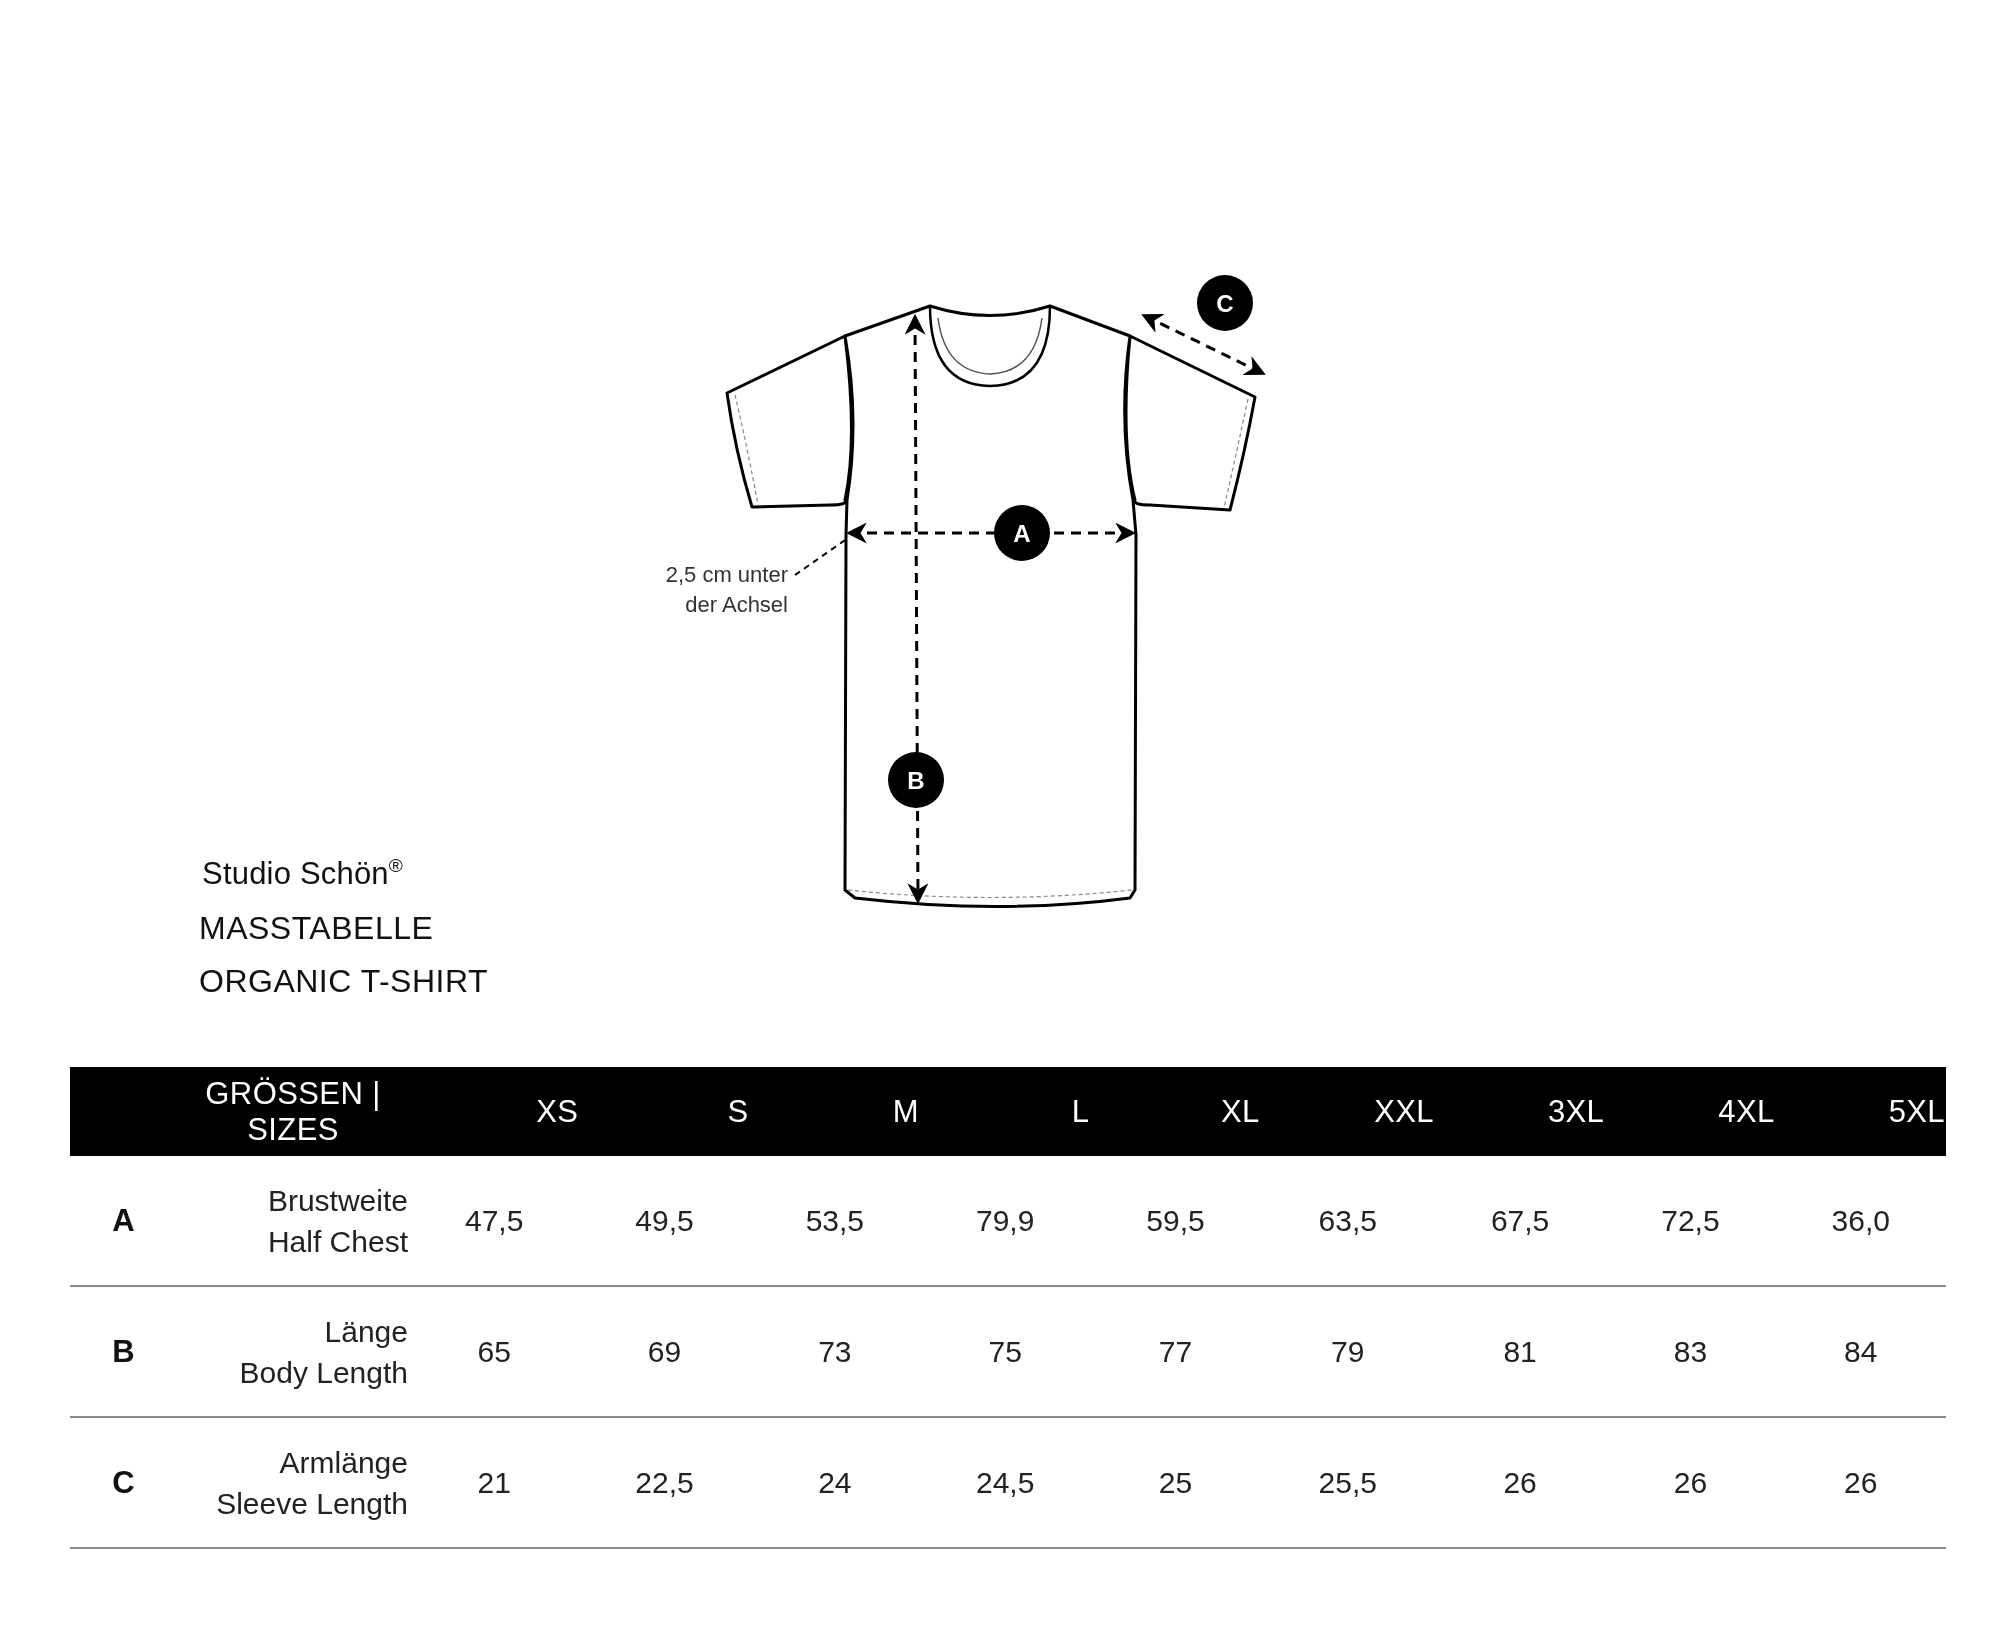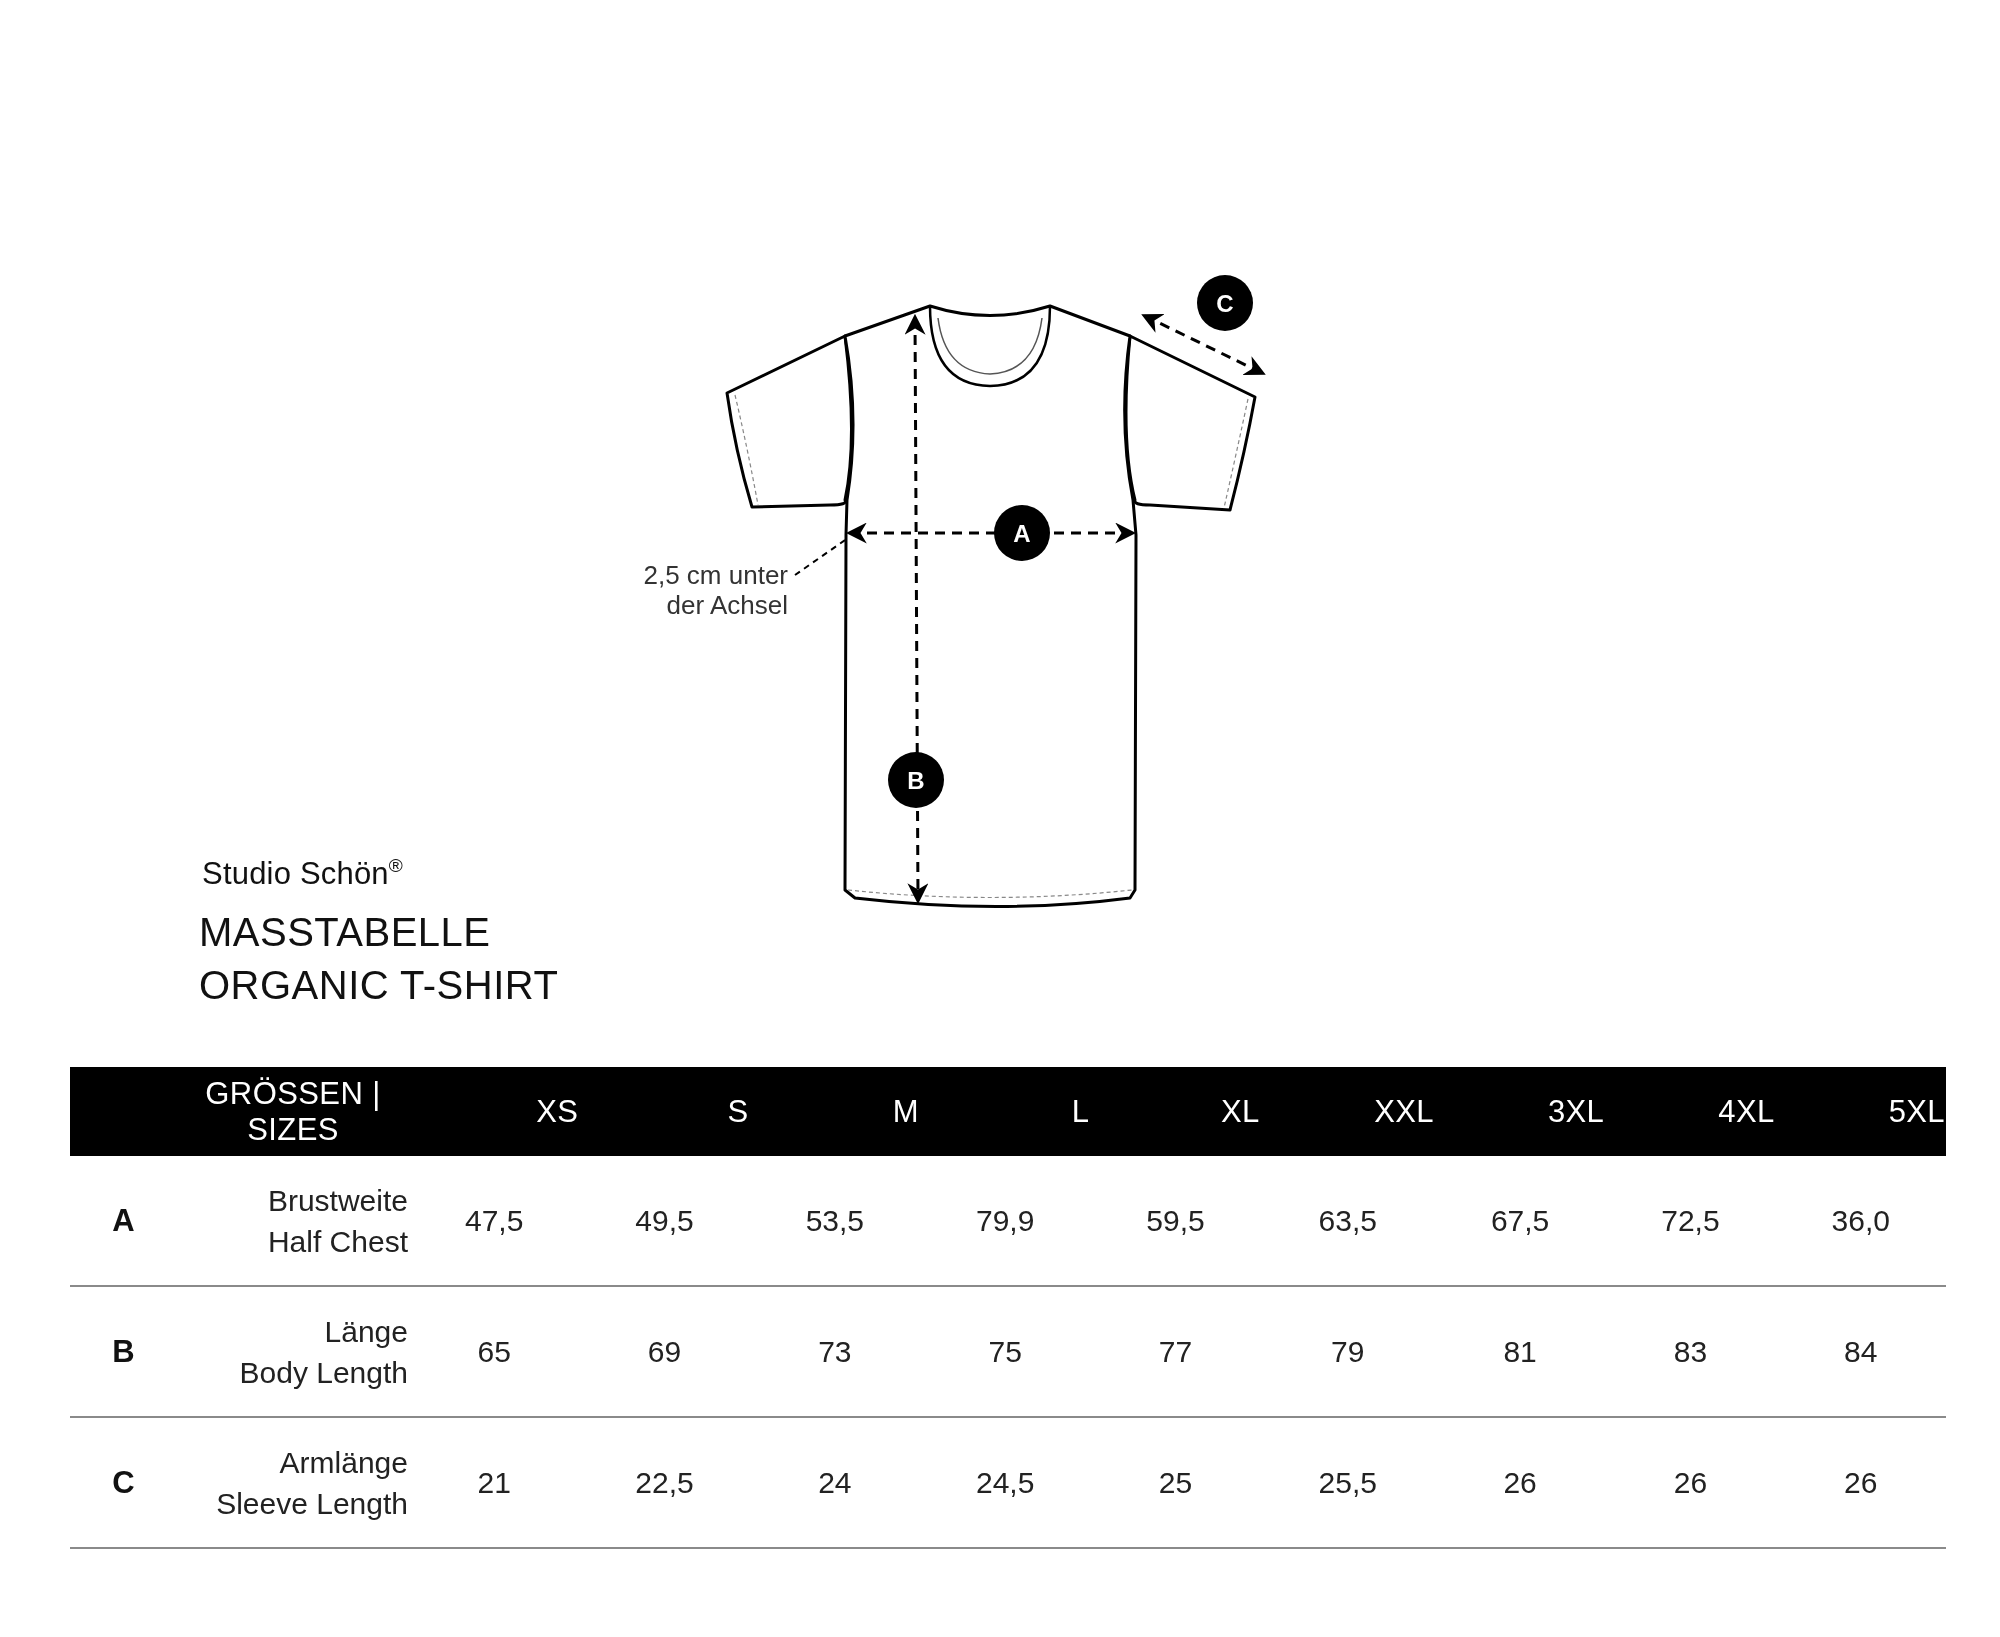--- a/index.html
+++ b/index.html
@@ -1,25 +1,25 @@
 <!DOCTYPE html>
 <html><head>
   <meta charset="utf-8">
   <style>
     html, body { margin: 0; padding: 0; background: #ffffff; }
     body { width: 2000px; height: 1637px; position: relative; overflow: hidden;
            font-family: "Liberation Sans", "DejaVu Sans", sans-serif; color: #111; }
     .diagram { position: absolute; left: 0; top: 0; width: 2000px; height: 1637px; }
     .brand { position: absolute; left: 202px; top: 855px; font-size: 31px; font-weight: 400; letter-spacing: 0.2px; }
     .brand sup { font-size: 19px; vertical-align: 12px; }
-    .subtitle { position: absolute; left: 199px; font-size: 40px; letter-spacing: 0.5px; color: #111; }
+    .subtitle { position: absolute; left: 199px; font-size: 32px; letter-spacing: 0.5px; color: #111; }
     .subtitle.s1 { top: 910px; }
     .subtitle.s2 { top: 963px; }
     .annot { position: absolute; left: 618px; top: 560px; width: 170px; text-align: right;
-             font-size: 26px; line-height: 30px; color: #333; }
+             font-size: 22px; line-height: 30px; color: #333; }
     .badge-label { font-family: "Liberation Sans", sans-serif; font-size: 24px; fill: #fff; font-weight: 700; }
 
     .size-table { position: absolute; left: 70px; top: 1067px; width: 1876px; border-collapse: collapse; }
     .size-table thead tr { background: #000; height: 89px; }
     .size-table th { color: #fff; font-weight: 400; font-size: 31px; letter-spacing: 0.4px; text-align: right; }
     .size-table th.lbl { text-align: center; }
     .size-table td { height: 127px; border-bottom: 2px solid #8a8a8a; text-align: center;
                      font-size: 30px; color: #222; font-weight: 300; }
     .size-table td.key { width: 105px; font-size: 31px; font-weight: 700; color: #111; text-align: center; }
     .size-table td.name { width: 230px; line-height: 41px; text-align: right; }

